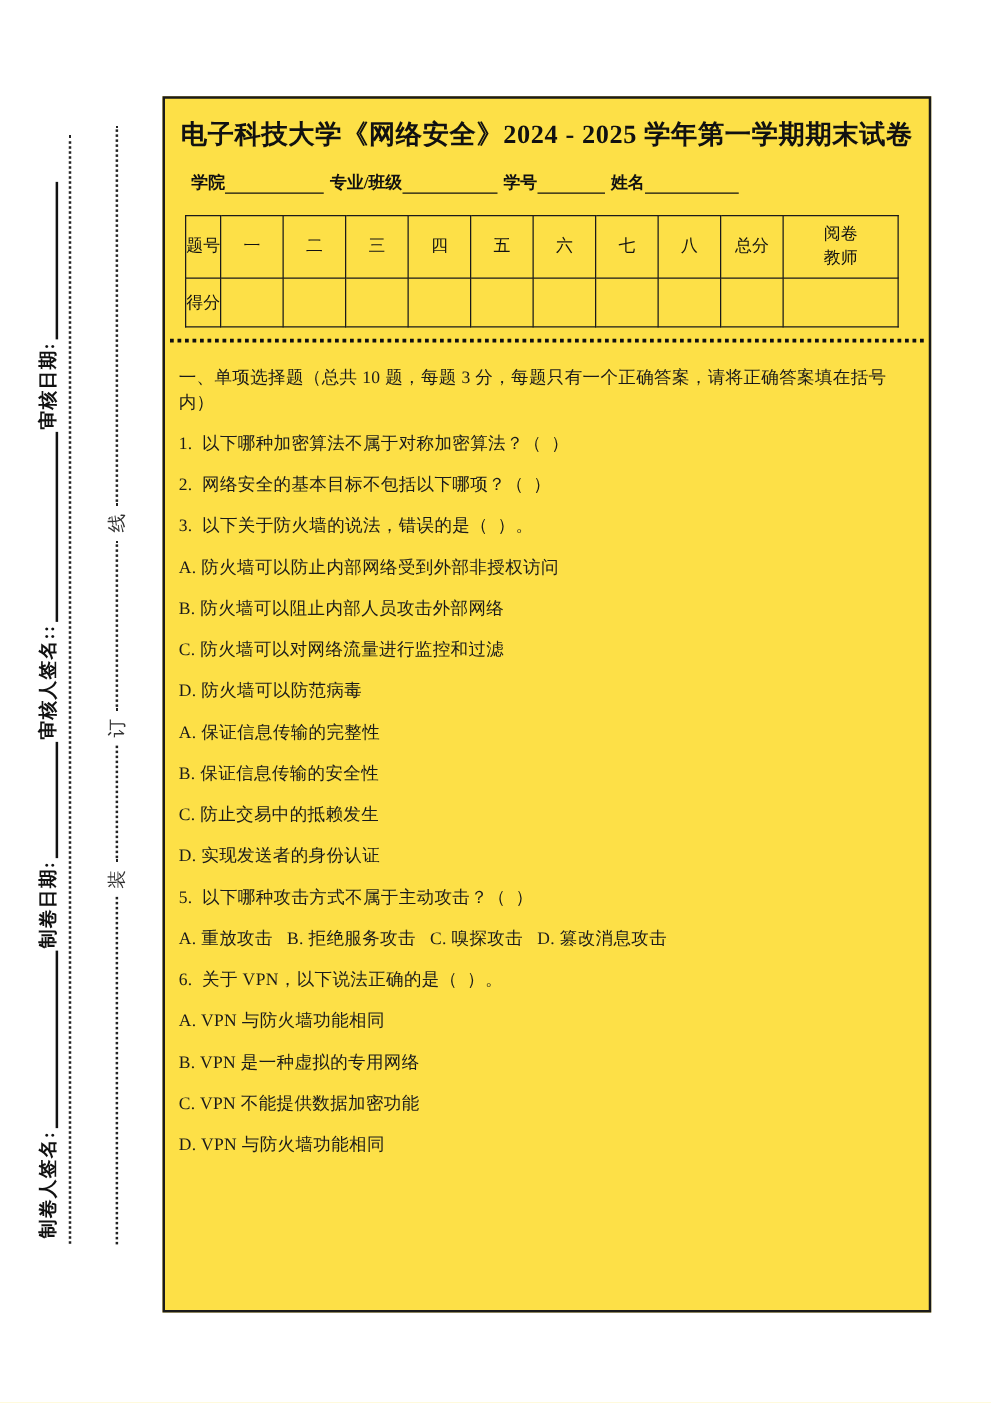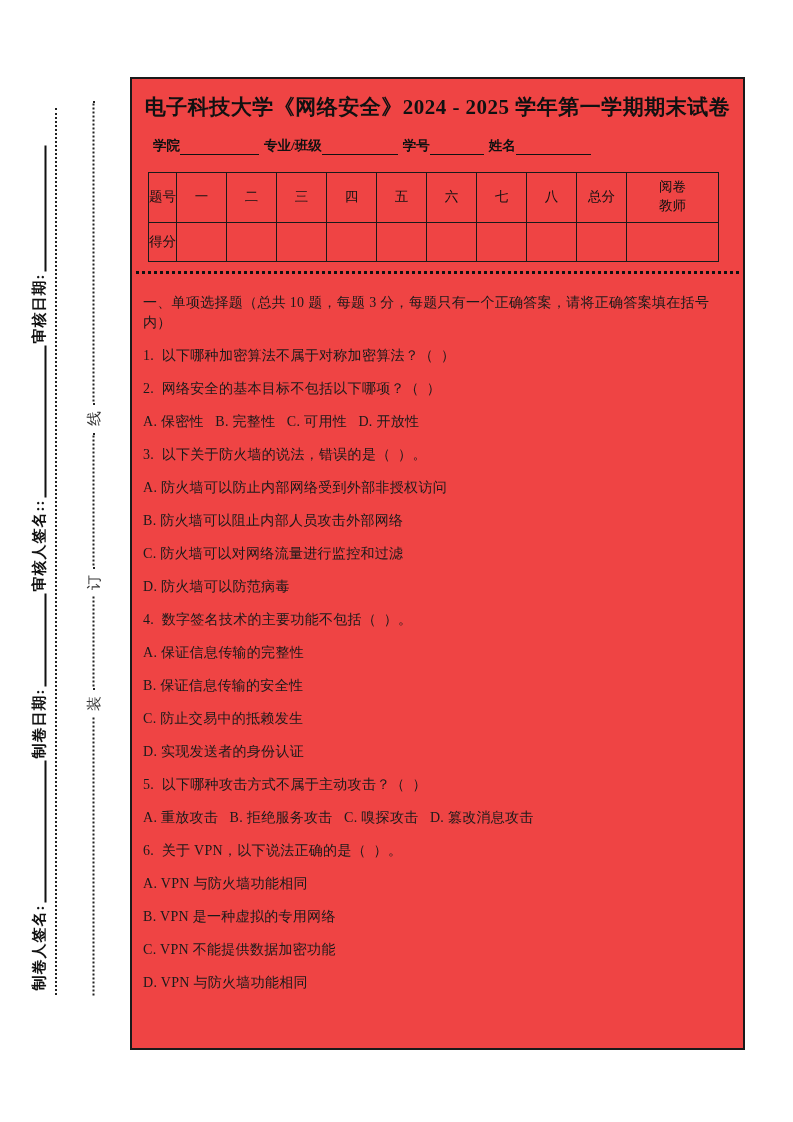--- a/index.html
+++ b/index.html
@@ -26,21 +26,21 @@
   .binding-line {
     position:absolute; left:-354px; top:536px; width:895px; height:24px;
     transform:rotate(-90deg); display:flex; align-items:center;
   }
   .bdots { height:0; border-bottom:2px dotted #222; }
   .bchar { width:28px; text-align:center; font-size:15px; color:#333; }
 
   
   .main-box {
     position:absolute; left:130px; top:77px; width:615px; height:973px;
-    border:2px solid #1a1a1a; background:#ef4444;
+    border:2px solid #1a1a1a; background:#fde047;
   }
   .exam-title {
     margin-top:14px; text-align:center; font-size:21px; font-weight:bold;
     letter-spacing:0.5px; white-space:pre-wrap;
   }
   .info-line {
     margin-top:16px; padding-left:21px; font-size:13.5px; white-space:nowrap;
   }
   .info-field { font-weight:bold; }
   .info-blank { display:inline-block; border-bottom:1.5px solid #111; height:15px; margin-right:5px; vertical-align:bottom; }
@@ -161,29 +161,27 @@
       </table>
 
     <div class="dotted-sep"></div>
 
     <div class="questions">
       <p>一、单项选择题（总共 10 题，每题 3 分，每题只有一个正确答案，请将正确答案填在括号内）</p>
 
       <p>1.  以下哪种加密算法不属于对称加密算法？（  ）</p>
 
       <p>2.  网络安全的基本目标不包括以下哪项？（  ）</p>
-      <p>A. 保密性   B. 完整性   C. 可用性   D. 开放性</p>
 
       <p>3.  以下关于防火墙的说法，错误的是（  ）。</p>
       <p>A. 防火墙可以防止内部网络受到外部非授权访问</p>
       <p>B. 防火墙可以阻止内部人员攻击外部网络</p>
       <p>C. 防火墙可以对网络流量进行监控和过滤</p>
       <p>D. 防火墙可以防范病毒</p>
 
-      <p>4.  数字签名技术的主要功能不包括（  ）。</p>
       <p>A. 保证信息传输的完整性</p>
       <p>B. 保证信息传输的安全性</p>
       <p>C. 防止交易中的抵赖发生</p>
       <p>D. 实现发送者的身份认证</p>
 
       <p>5.  以下哪种攻击方式不属于主动攻击？（  ）</p>
       <p>A. 重放攻击   B. 拒绝服务攻击   C. 嗅探攻击   D. 篡改消息攻击</p>
 
       <p>6.  关于 VPN，以下说法正确的是（  ）。</p>
       <p>A. VPN 与防火墙功能相同</p>

